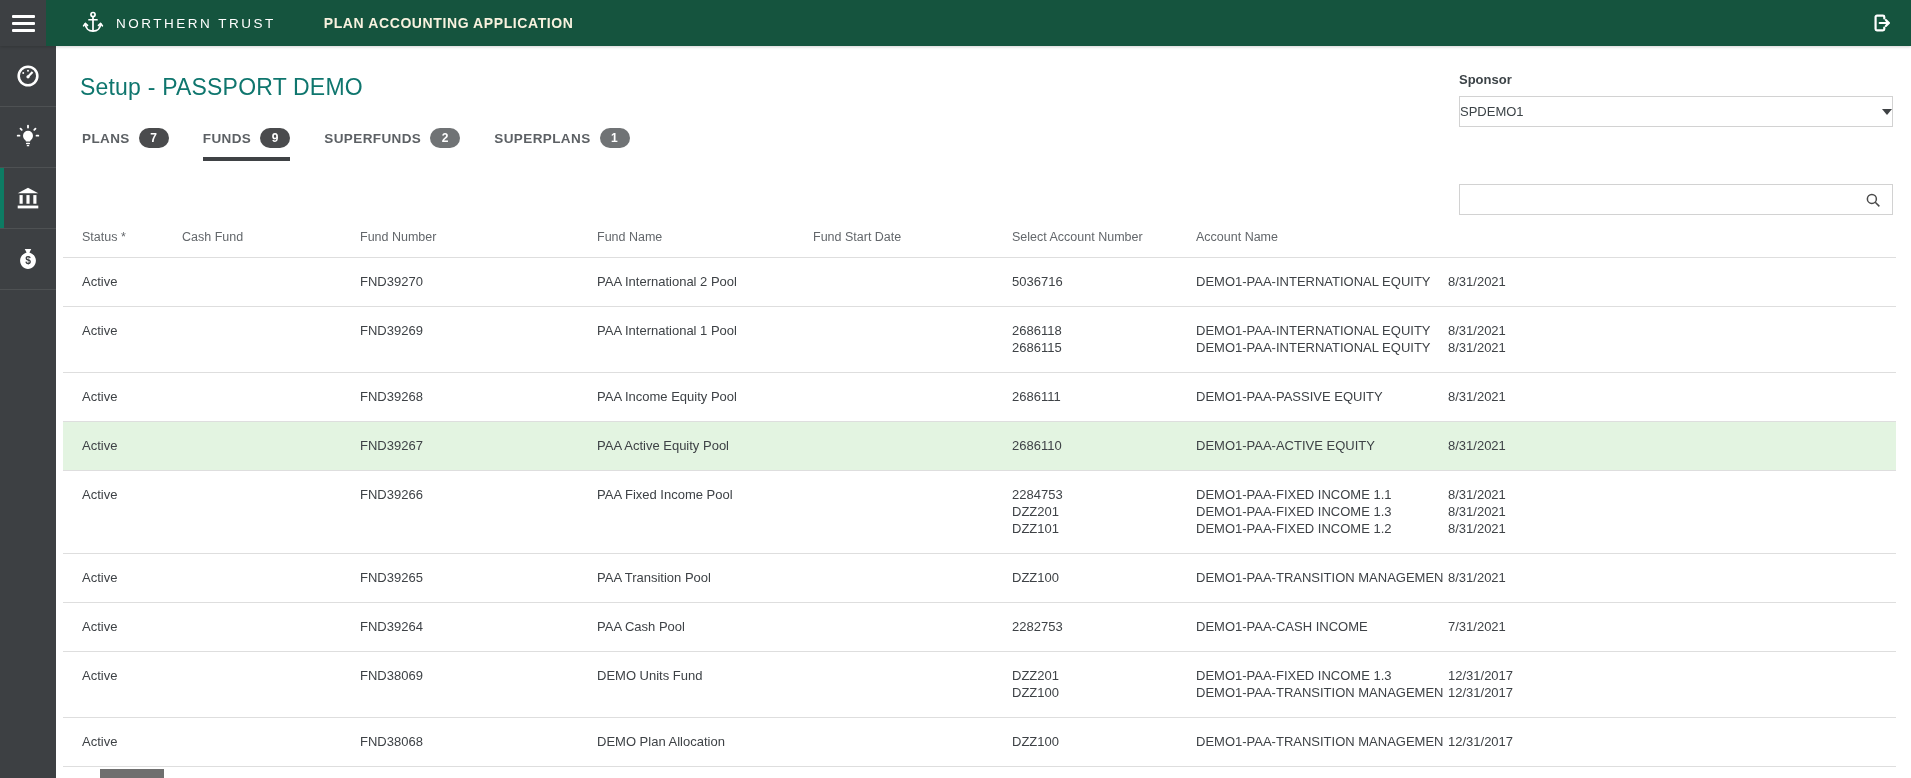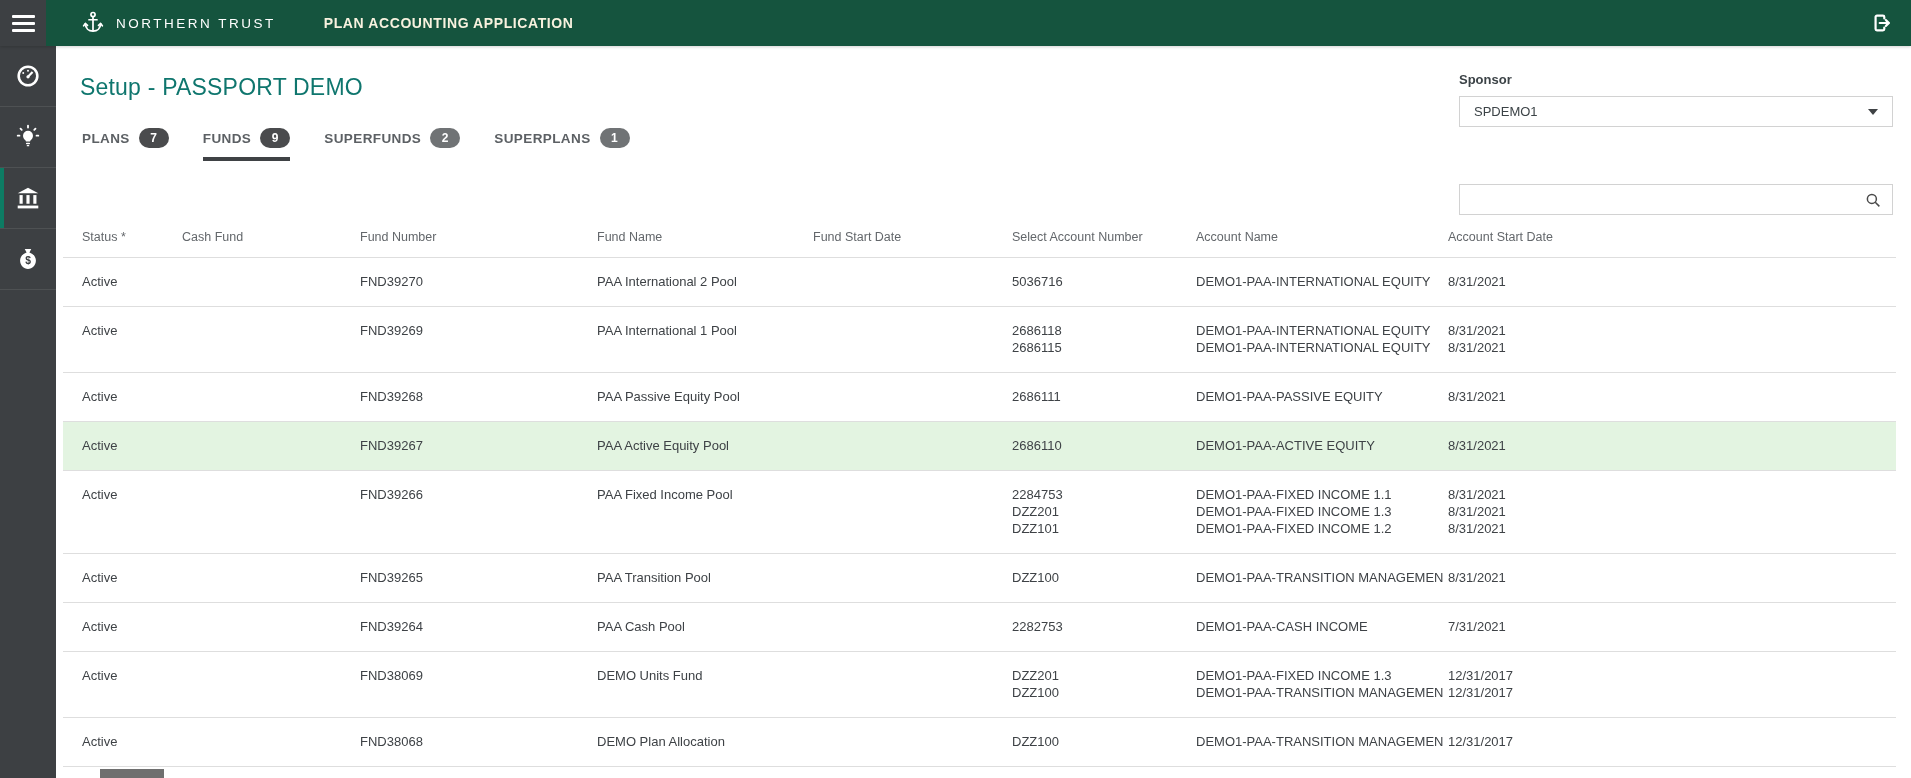--- a/index.html
+++ b/index.html
@@ -35,21 +35,21 @@
   .tab.active { border-bottom-color:#3F4245; }
   .badge { min-width:30px; height:20px; border-radius:10px; padding:0 9px; color:#fff;
     font-size:12px; font-weight:700; display:flex; align-items:center; justify-content:center; }
   .badge-dark { background:#4A4B4D; }
   .badge-light { background:#707375; }
 
   
   .sponsor { position:absolute; left:1459px; top:72px; width:434px; }
   .sponsor-label { font-size:13px; font-weight:700; color:#3C4347; margin-bottom:9px; }
   .select { width:434px; height:31px; border:1px solid #D2D2D2; background:#fff; display:flex;
-    align-items:center; padding:0 14px; font-size:13px; color:#3C4347; cursor:pointer; justify-content:space-between; }
+    align-items:center; padding:0 0; font-size:13px; color:#3C4347; cursor:pointer; justify-content:space-between; }
   .caret { width:0; height:0; border-left:5px solid transparent; border-right:5px solid transparent;
     border-top:6px solid #3F4245; }
 
   
   .searchbox { position:absolute; left:1459px; top:184px; width:434px; height:31px;
     border:1px solid #D2D2D2; background:#fff; display:flex; align-items:center; }
   .searchbox input { flex:1; border:none; outline:none; height:100%; padding:0 10px; font-size:13px;
     font-family:"Liberation Sans",sans-serif; color:#3C4347; background:transparent; }
   .search-icon { margin-right:10px; cursor:pointer; display:flex; }
 
@@ -198,21 +198,20 @@
 
   <div class="table">
     <div class="thead">
       <div class="col-status">Status *</div>
       <div class="col-cash">Cash Fund</div>
       <div class="col-fnum">Fund Number</div>
       <div class="col-fname">Fund Name</div>
       <div class="col-fstart">Fund Start Date</div>
       <div class="col-acctnum">Select Account Number</div>
       <div class="col-acctname">Account Name</div>
-      <div class="col-acctstart">Account Start Date</div>
     </div>
     <div id="tbody">
         <div class="trow">
       <div class="col-status">Active</div>
       <div class="col-cash"></div>
       <div class="col-fnum">FND39270</div>
       <div class="col-fname">PAA International 2 Pool</div>
       <div class="col-fstart"></div>
       <div class="accounts">
             <div class="account-line">
@@ -238,21 +237,21 @@
       <span class="a-num">2686115</span>
       <span class="a-name">DEMO1-PAA-INTERNATIONAL EQUITY</span>
       <span class="a-date">8/31/2021</span>
     </div>
           </div>
     </div>
         <div class="trow">
       <div class="col-status">Active</div>
       <div class="col-cash"></div>
       <div class="col-fnum">FND39268</div>
-      <div class="col-fname">PAA Passive Equity Pool</div>
+      <div class="col-fname">PAA Income Equity Pool</div>
       <div class="col-fstart"></div>
       <div class="accounts">
             <div class="account-line">
       <span class="a-num">2686111</span>
       <span class="a-name">DEMO1-PAA-PASSIVE EQUITY</span>
       <span class="a-date">8/31/2021</span>
     </div>
           </div>
     </div>
         <div class="trow highlighted">

